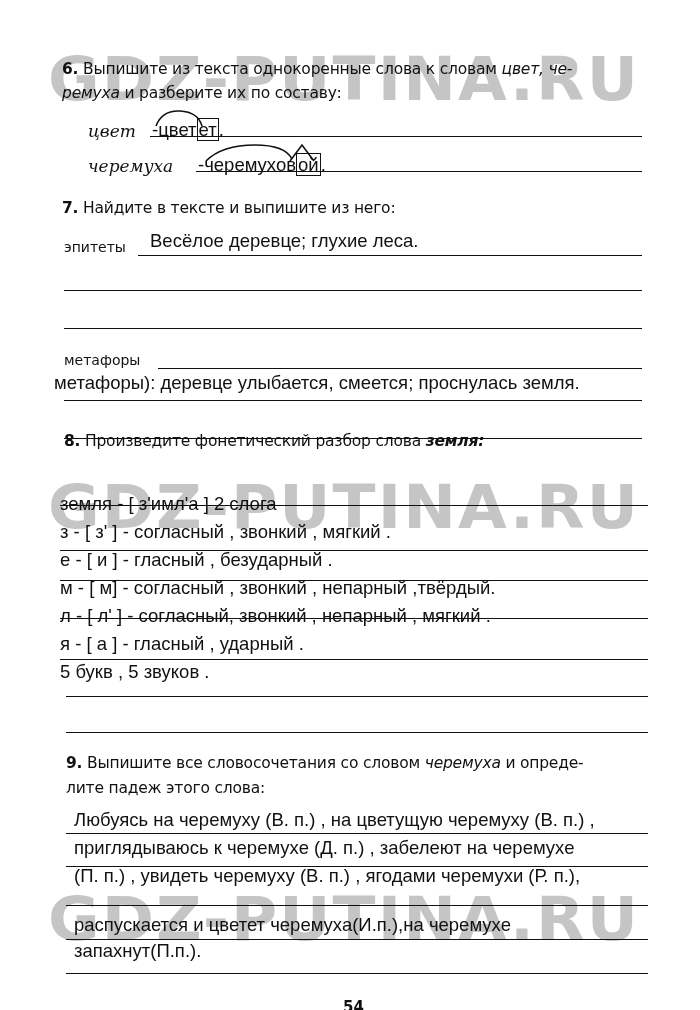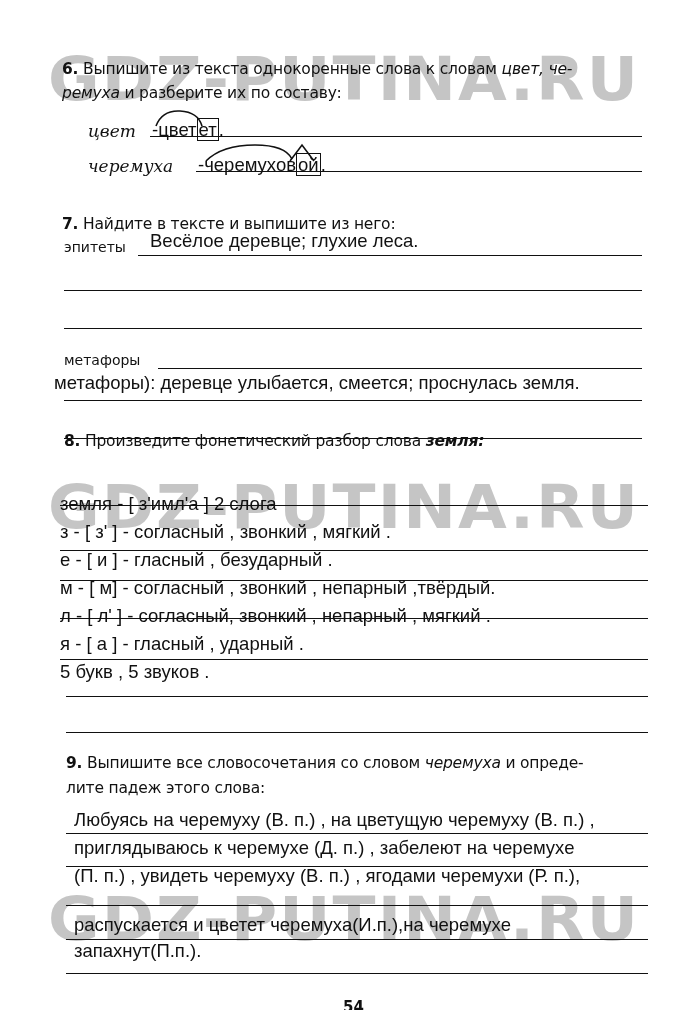--- a/index.html
+++ b/index.html
@@ -47,21 +47,21 @@
   <div class="t serif-it" style="left:88px;top:148px;">черемуха</div>
   <div class="line" style="left:196px;top:163px;width:446px;"></div>
   <div class="t hand" style="left:198px;top:146px;">
     <span>-черемух</span><span>ов</span><span class="box">ой</span><span>.</span>
   </div>
   <svg class="arc" style="left:200px;top:133px;" width="150" height="22">
     <path d="M6,20 Q22,4 55,4 Q85,4 92,18" fill="none" stroke="#111" stroke-width="1.6"></path>
     <path d="M90,20 L102,4 L114,20" fill="none" stroke="#111" stroke-width="1.6"></path>
   </svg>
 
-  <div class="t task-text" style="left:62px;top:191px;margin-top:16px;">
+  <div class="t task-text" style="left:62px;top:191px;">
     <span class="task-num">7.</span>
     <span>Найдите в тексте и выпишите из него:</span>
   </div>
 
   <div class="t label" style="left:64px;top:231px;">эпитеты</div>
   <div class="line" style="left:138px;top:247px;width:504px;"></div>
   <div class="t hand" style="left:150px;top:222px;">Весёлое деревце; глухие леса.</div>
   <div class="line" style="left:64px;top:282px;width:578px;"></div>
   <div class="line" style="left:64px;top:320px;width:578px;"></div>
 

